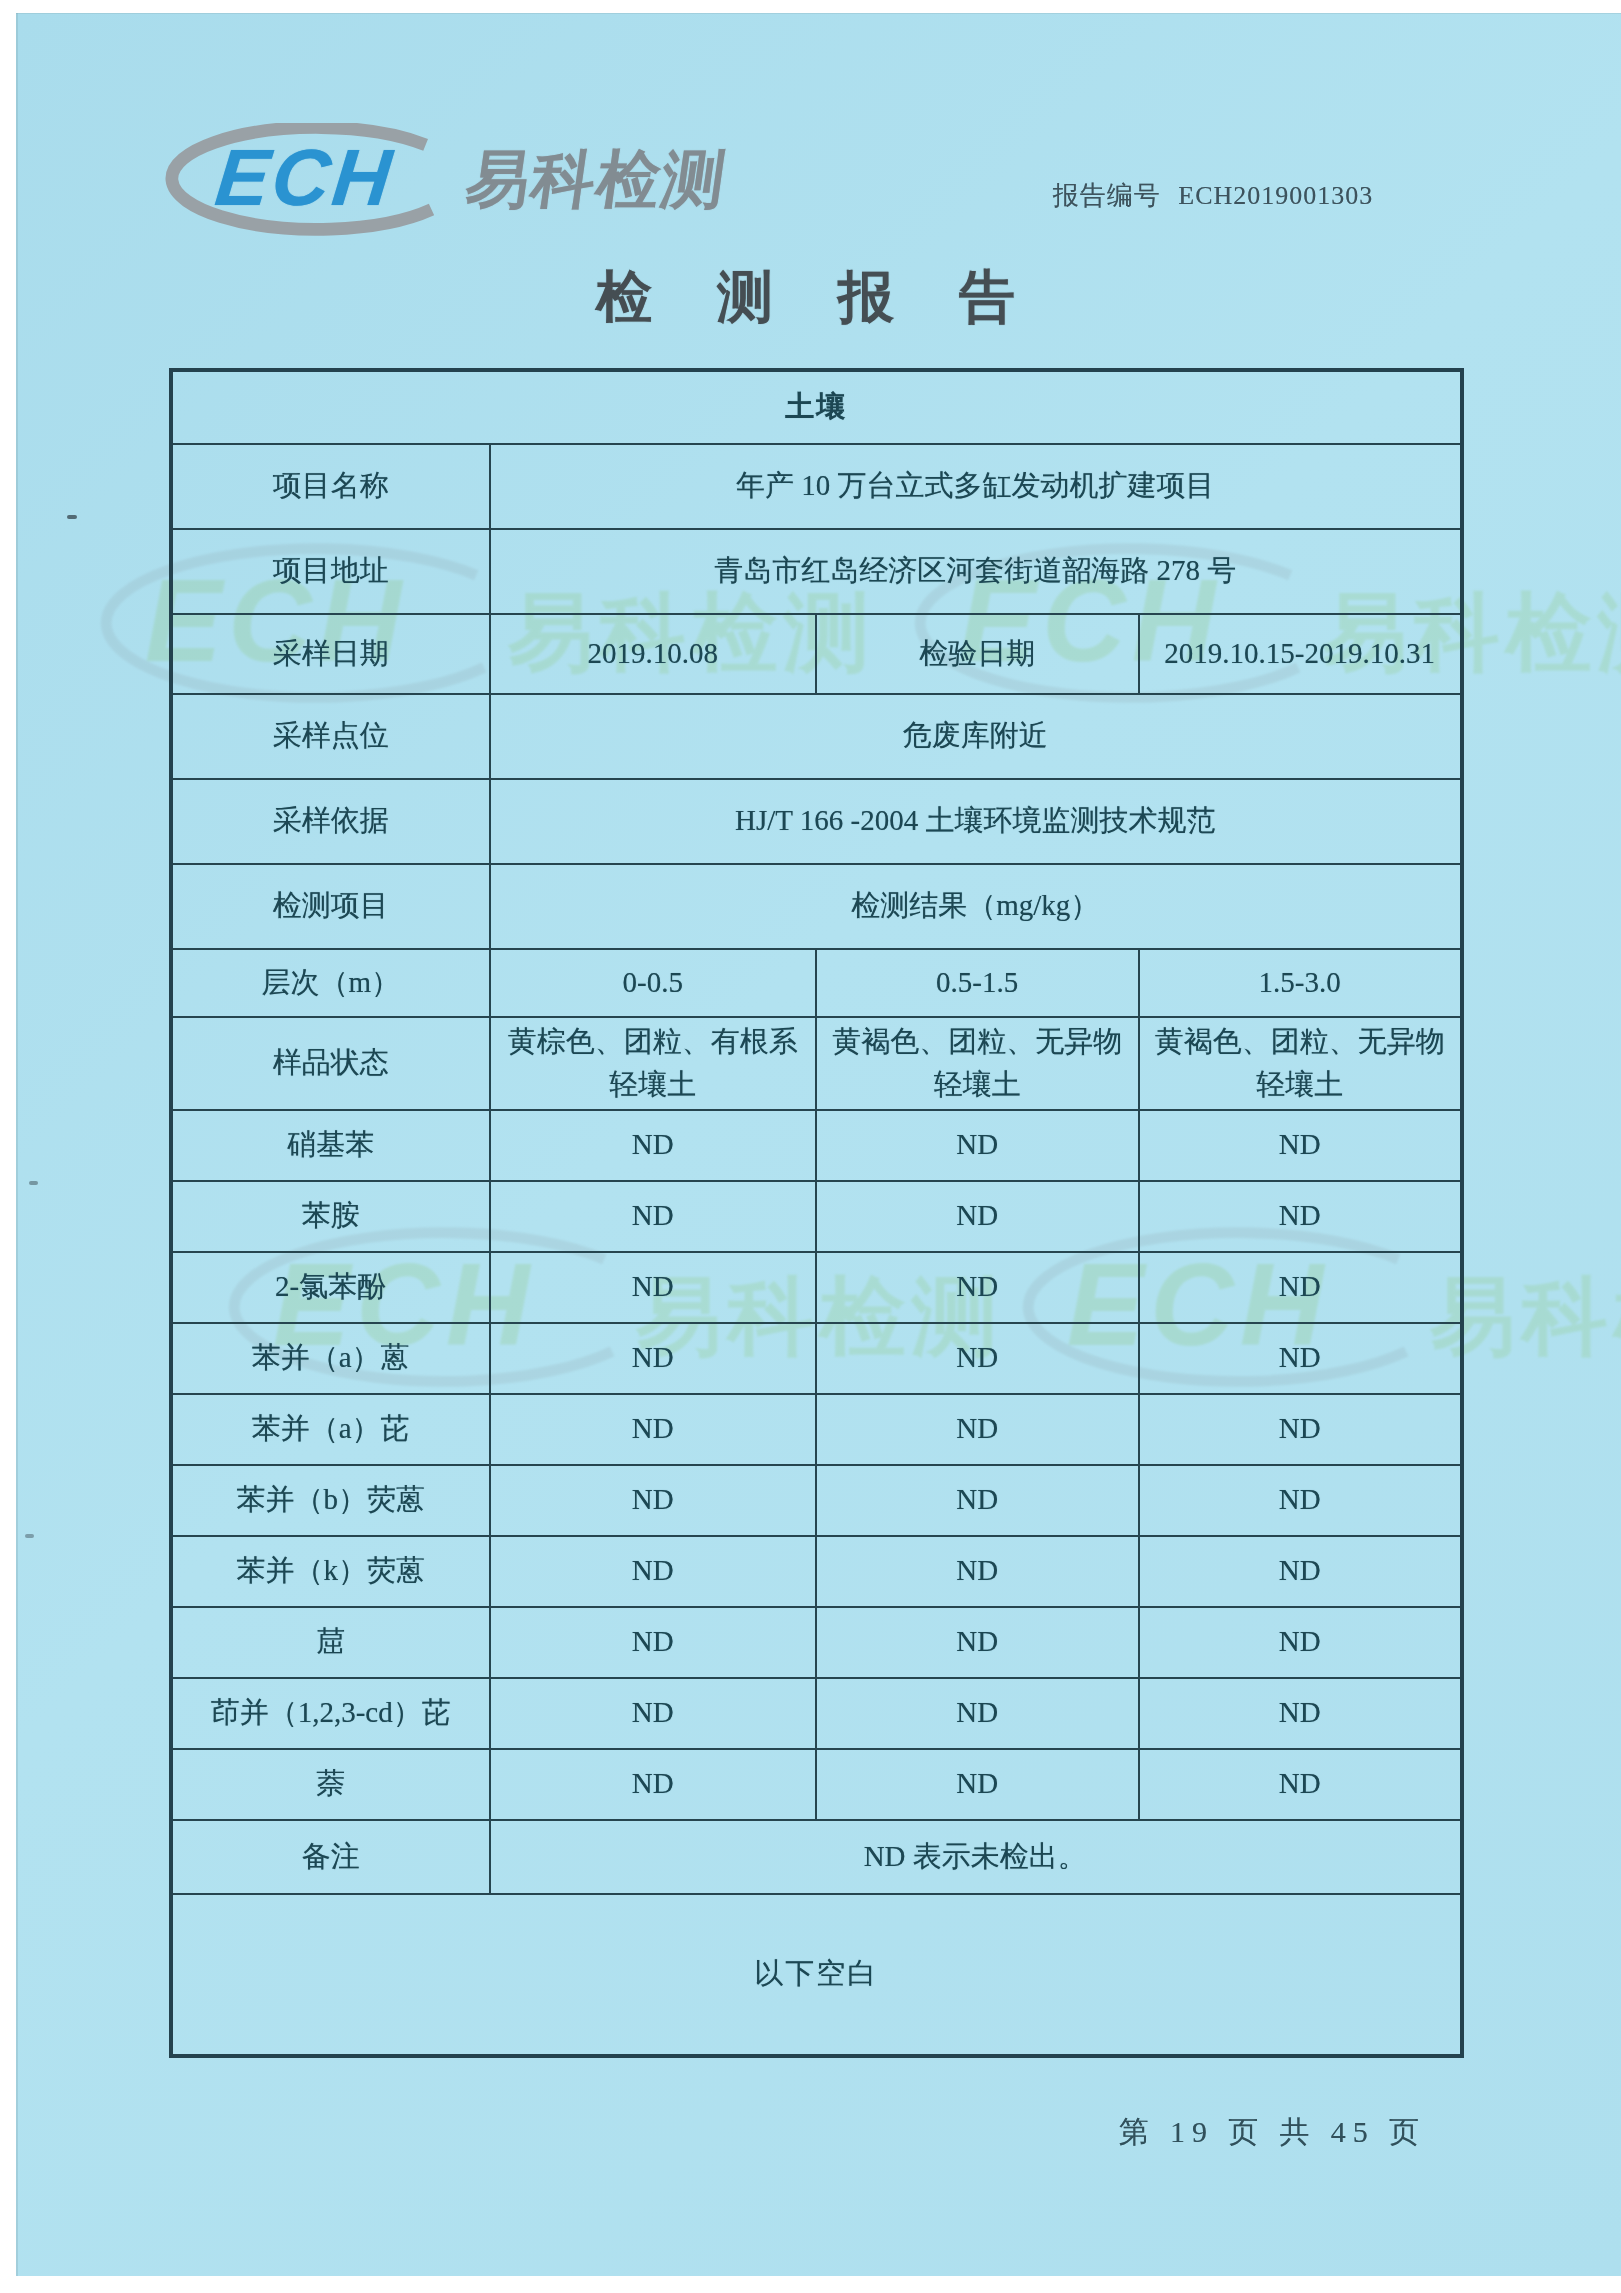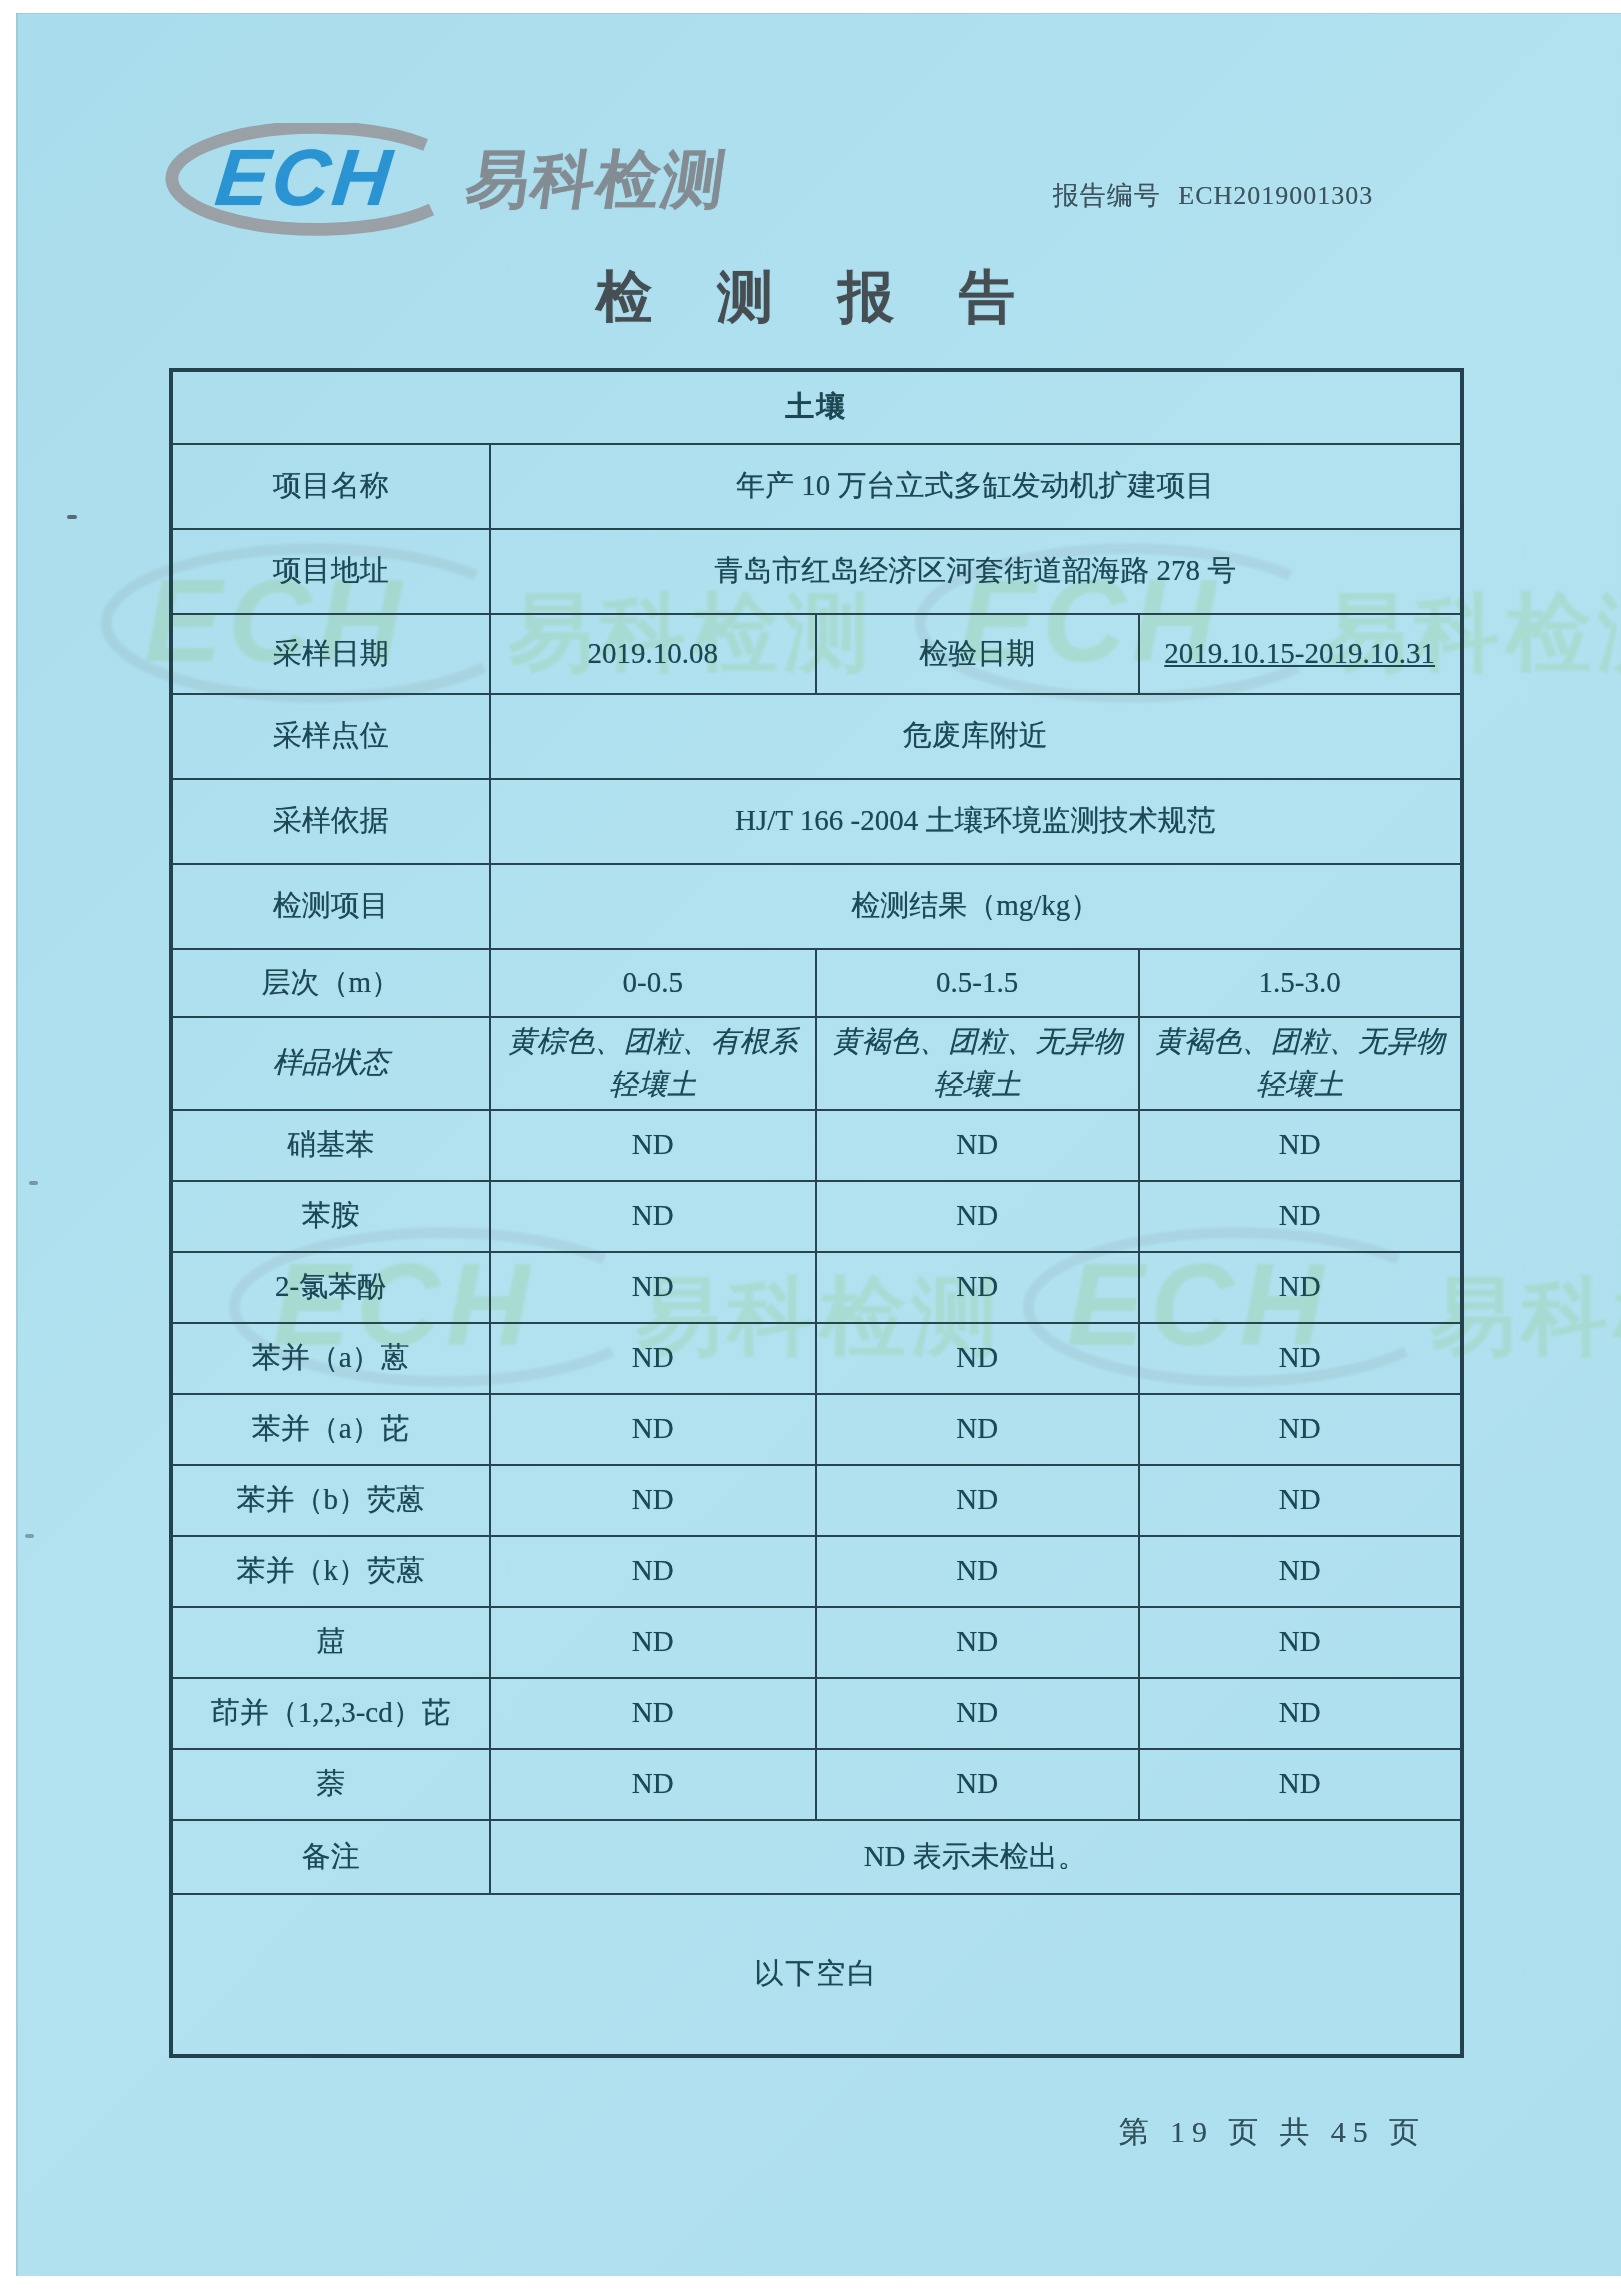--- a/index.html
+++ b/index.html
@@ -66,26 +66,26 @@
     border:2px solid #26454f;border-top-width:2.9px;border-bottom-width:2.9px;
     text-align:center;vertical-align:middle;
     font-size:29px;color:#1c4753;padding:2px 5.9px;
     text-shadow:0 0 0.7px rgba(22,70,82,.55);
     line-height:1.5;
   }
   .r-header{height:74px;}
   .r-info{height:85px;}
   .r-date{height:80px;}
   .r-layer{height:68px;margin-top:12px;}
-  .r-sample{height:93px;font-style:italic;}
+  .r-sample{height:93px;}
   .r-data{height:71px;}
   .r-note{height:74px;}
   .r-blank{height:162px;}
   .cell-title{font-weight:bold;font-size:30px;letter-spacing:2px;}
-  .cell-small{font-size:27.4px;letter-spacing:0;text-decoration:underline;}
+  .cell-small{font-size:27.4px;letter-spacing:0;}
   .blank-cell{
     text-align:left;vertical-align:top;padding:9.8px 11.8px;font-size:30px;letter-spacing:2px;
   }
   .two-line span{display:block;}
 
   
   .page-footer{
     position:absolute;left:1103px;top:2099px;font-size:30px;color:#31505b;
     letter-spacing:6.9px;white-space:nowrap;text-shadow:0 0 0.6px rgba(40,75,85,.5);
   }

